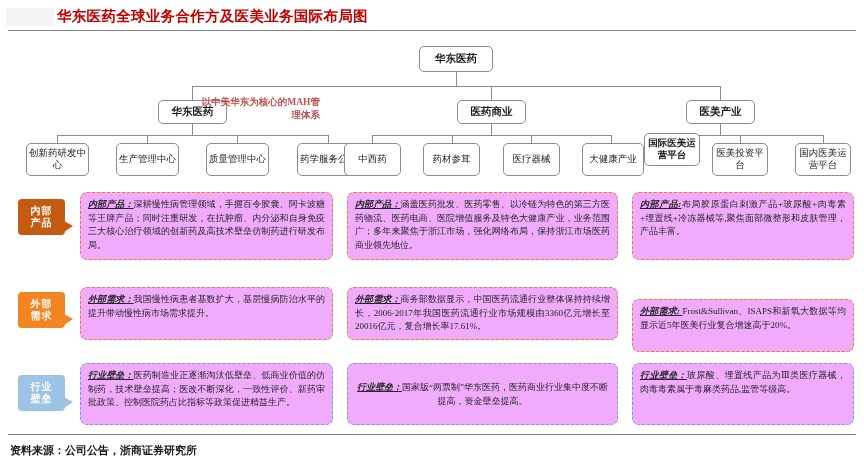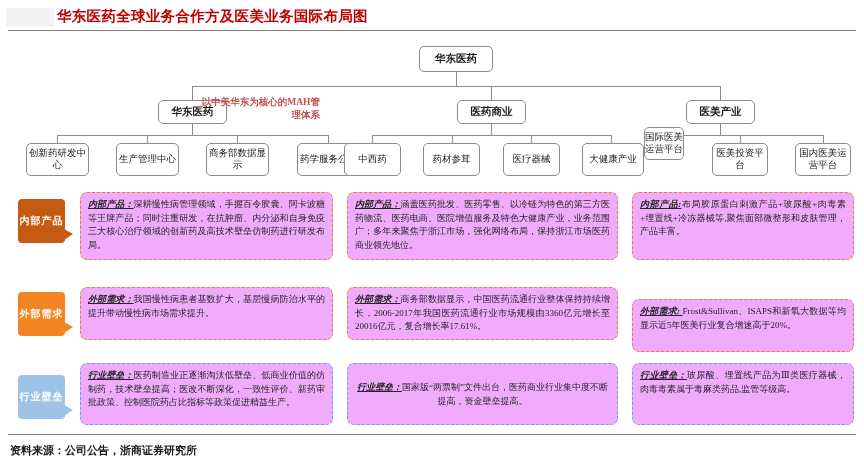--- a/index.html
+++ b/index.html
@@ -84,27 +84,27 @@
     color: #c0504d;
     text-align: right;
     line-height: 1.35;
     font-family: "Liberation Serif", "DejaVu Serif", serif;
   }
 
   
   .tag {
     position: absolute;
     width: 47px;
-    height: 44px;
+    height: 36px;
     border-radius: 4px;
     color: #ffffff;
     font-size: 10px;
     font-weight: bold;
     display: flex;
-    flex-direction: row;
+    flex-direction: column;
     align-items: center;
     justify-content: center;
     line-height: 1.25;
     font-family: "Liberation Serif", "DejaVu Serif", serif;
     letter-spacing: 1px;
   }
   .tag .tail {
     position: absolute;
     right: -8px;
     bottom: 3px;
@@ -176,21 +176,21 @@
   <div class="node" style="left:158px; top:100px; width:69px; height:24px;">华东医药</div>
   <div class="conn v" style="left:192px; top:124px; height:11px;"></div>
   <div class="conn h" style="left:57px; top:135px; width:271px;"></div>
   <div class="conn v" style="left:57px; top:135px; height:8px;"></div>
   <div class="conn v" style="left:147px; top:135px; height:8px;"></div>
   <div class="conn v" style="left:237px; top:135px; height:8px;"></div>
   <div class="conn v" style="left:328px; top:135px; height:8px;"></div>
 
   <div class="node leaf" style="left:26px; top:143px; width:63px; height:33px; white-space:pre-line;">创新药研发中心</div>
   <div class="node leaf" style="left:116px; top:143px; width:63px; height:33px;">生产管理中心</div>
-  <div class="node leaf" style="left:206px; top:143px; width:63px; height:33px;">商务部数据显示</div>
+  <div class="node leaf" style="left:206px; top:143px; width:63px; height:33px;">质量管理中心</div>
   <div class="node leaf" style="left:297px; top:143px; width:63px; height:33px;">药学服务公司</div>
 
   <div class="node" style="left:457px; top:100px; width:69px; height:24px;">医药商业</div>
   <div class="conn v" style="left:491px; top:124px; height:11px;"></div>
   <div class="conn h" style="left:372px; top:135px; width:240px;"></div>
   <div class="conn v" style="left:372px; top:135px; height:8px;"></div>
   <div class="conn v" style="left:452px; top:135px; height:8px;"></div>
   <div class="conn v" style="left:531px; top:135px; height:8px;"></div>
   <div class="conn v" style="left:611px; top:135px; height:8px;"></div>
 
@@ -199,21 +199,21 @@
   <div class="node leaf" style="left:503px; top:143px; width:57px; height:33px;text-align:right;">医疗器械</div>
   <div class="node leaf" style="left:582px; top:143px; width:62px; height:33px;">大健康产业</div>
 
   <div class="node" style="left:686px; top:100px; width:69px; height:24px;">医美产业</div>
   <div class="conn v" style="left:720px; top:124px; height:11px;"></div>
   <div class="conn h" style="left:671px; top:135px; width:152px;"></div>
   <div class="conn v" style="left:671px; top:135px; height:8px;"></div>
   <div class="conn v" style="left:740px; top:135px; height:8px;"></div>
   <div class="conn v" style="left:823px; top:135px; height:8px;"></div>
 
-  <div class="node leaf" style="left:644px; top:127px; width:40px; height:33px;">国际医美运营平台</div>
+  <div class="node leaf" style="left:644px; top:133px; width:56px; height:33px;font-weight:bold;">国际医美运营平台</div>
   <div class="node leaf" style="left:712px; top:143px; width:56px; height:33px;">医美投资平台</div>
   <div class="node leaf" style="left:795px; top:143px; width:56px; height:33px;">国内医美运营平台</div>
 
   <div id="mah-note">以中美华东为核心的MAH管理体系</div>
 </div>
 
 <div class="tag" style="left:18px; top:199px; background:#c55a11; color:#c55a11;">
   <span style="color:#fff">内部</span>
   <span style="color:#fff">产品</span>
   <span class="tail"></span>
@@ -254,21 +254,21 @@
 <div class="dbox" style="left:632px; top:287px; width:222px; height:53px;margin-top:12px;">
   <span class="lead">外部需求: </span><span>Frost&amp;Sullivan、ISAPS和新氧大数据等均显示近5年医美行业复合增速高于20%。</span>
 </div>
 
 <div class="dbox blue" style="left:80px; top:363px; width:253px; height:62px;">
   <span class="lead">行业壁垒：</span><span>医药制造业正逐渐淘汰低壁垒、低商业价值的仿制药，技术壁垒提高；医改不断深化，一致性评价、新药审批政策、控制医院药占比指标等政策促进精益生产。</span>
 </div>
 
 <div class="dbox blue center" style="left:347px; top:363px; width:271px; height:62px; display:flex; align-items:center;">
   <div>
-    <span class="lead">行业壁垒：</span><span>国家版“两票制”文件出台，医药商业行业集中度不断提高，资金壁垒提高。</span>
+    <span class="lead">行业壁垒：</span><span>国家版“两票制”华东医药，医药商业行业集中度不断提高，资金壁垒提高。</span>
   </div>
 </div>
 
 <div class="dbox blue" style="left:632px; top:363px; width:222px; height:62px;">
   <span class="lead">行业壁垒：</span><span>玻尿酸、埋置线产品为Ⅲ类医疗器械，肉毒毒素属于毒麻类药品,监管等级高。</span>
 </div>
 
 <div id="footer-rule"></div>
 <div id="source-note">资料来源：公司公告，浙商证券研究所</div>
 

